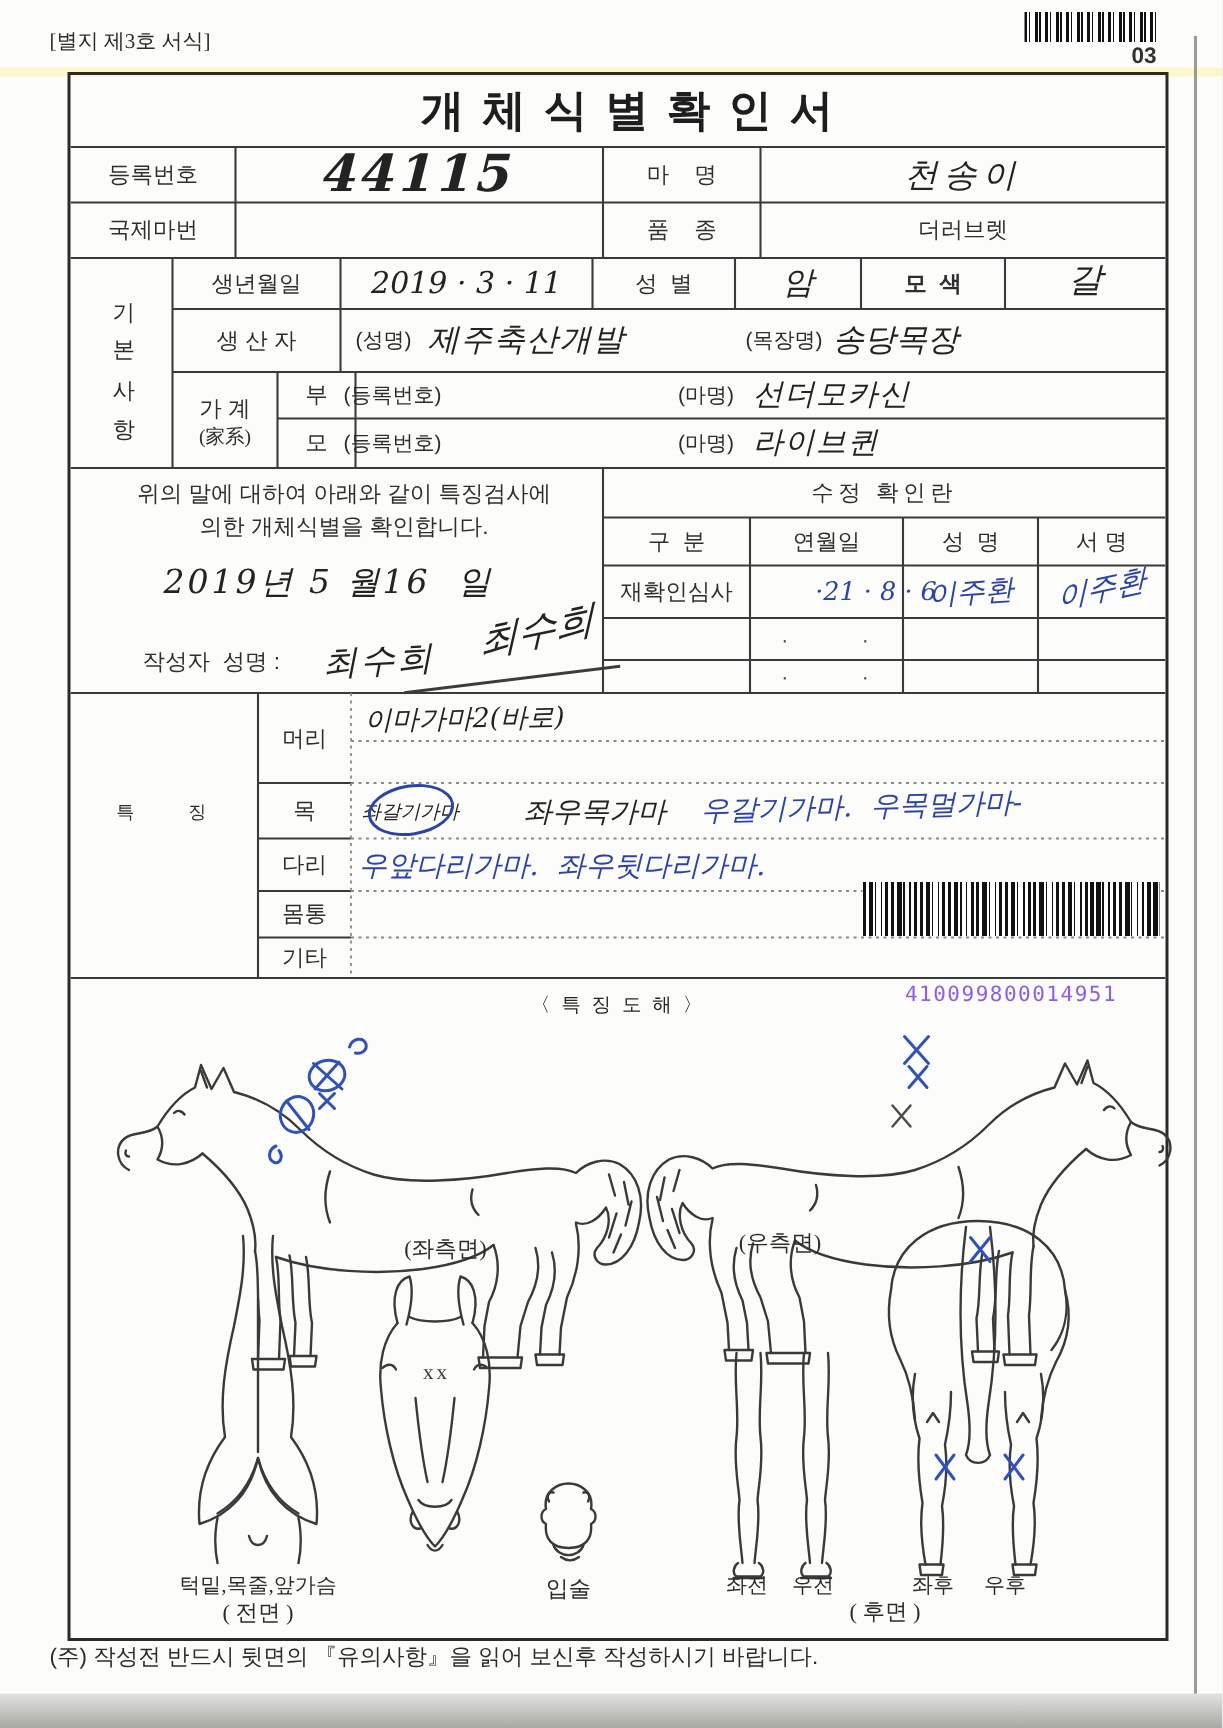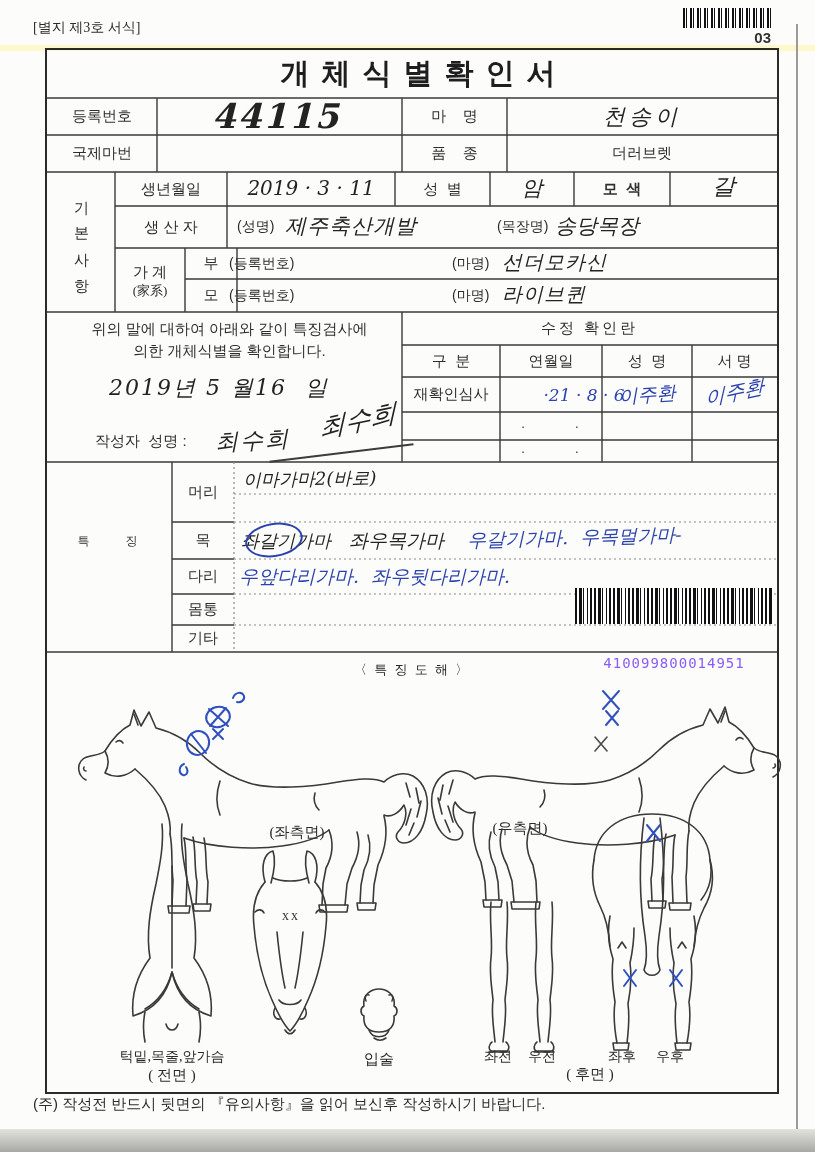--- a/index.html
+++ b/index.html
@@ -171,21 +171,21 @@
     <div class="cell dots" style="left:453px;top:390px;width:102px;height:22px;">·        ·</div>
 
     <div class="cell lab" style="left:0;top:412px;width:125px;height:159px;letter-spacing:36px;padding-left:16px;font-size:12px;">특징</div>
     <div class="cell lab" style="left:125px;top:412px;width:62px;height:60px;">머리</div>
     <div class="cell lab" style="left:125px;top:472px;width:62px;height:37px;">목</div>
     <div class="cell lab" style="left:125px;top:509px;width:62px;height:35px;">다리</div>
     <div class="cell lab" style="left:125px;top:544px;width:62px;height:31px;">몸통</div>
     <div class="cell lab" style="left:125px;top:575px;width:62px;height:27px;">기타</div>
 
     <div class="cell hw" style="left:196px;top:416px;height:26px;font-size:18px;transform:rotate(-1deg);">이마가마2(바로)</div>
-    <div class="cell hw" style="left:194px;top:476px;height:30px;font-size:18px;">좌갈기가마</div>
+    <div class="cell hw" style="left:194px;top:476px;height:30px;font-size:13px;">좌갈기가마</div>
     <div class="cell hw" style="left:302px;top:476px;height:30px;font-size:19px;">좌우목가마</div>
     <div class="cell hw hwb" style="left:420px;top:472px;height:32px;font-size:19px;transform:rotate(-1.5deg);">우갈기가마.  우목멀가마-</div>
     <div class="ink-ellipse" style="left:198px;top:473px;width:54px;height:30px;transform:rotate(-9deg);"></div>
     <div class="cell hw hwb" style="left:192px;top:511px;height:32px;font-size:19px;">우앞다리가마.  좌우뒷다리가마.</div>
 
     <div class="abs bc2" style="left:528px;top:538px;width:198px;height:36px;"></div>
     <div class="cell" style="left:528px;top:604px;width:198px;height:17px;font-family:'DejaVu Sans Mono', monospace;font-size:14px;letter-spacing:1px;color:#8b5cf6;">410099800014951</div>
 
     <div class="cell ser" style="left:0;top:607px;width:730px;height:26px;font-size:13px;letter-spacing:2px;color:#242424;">〈 특 징 도 해 〉</div>
 

